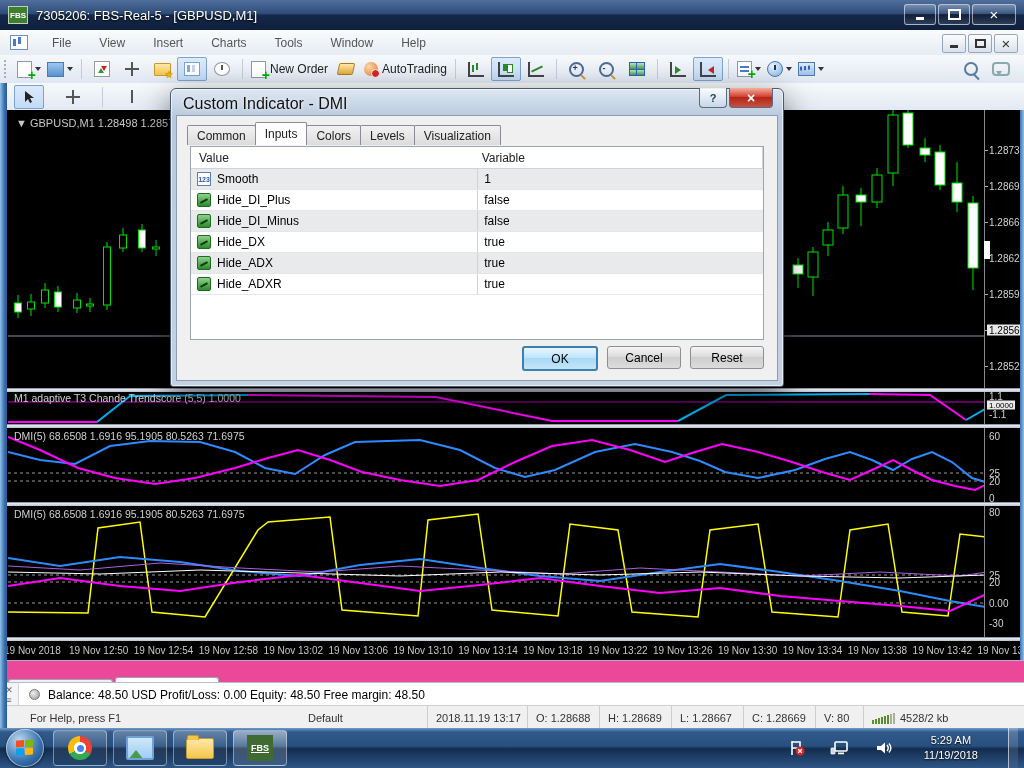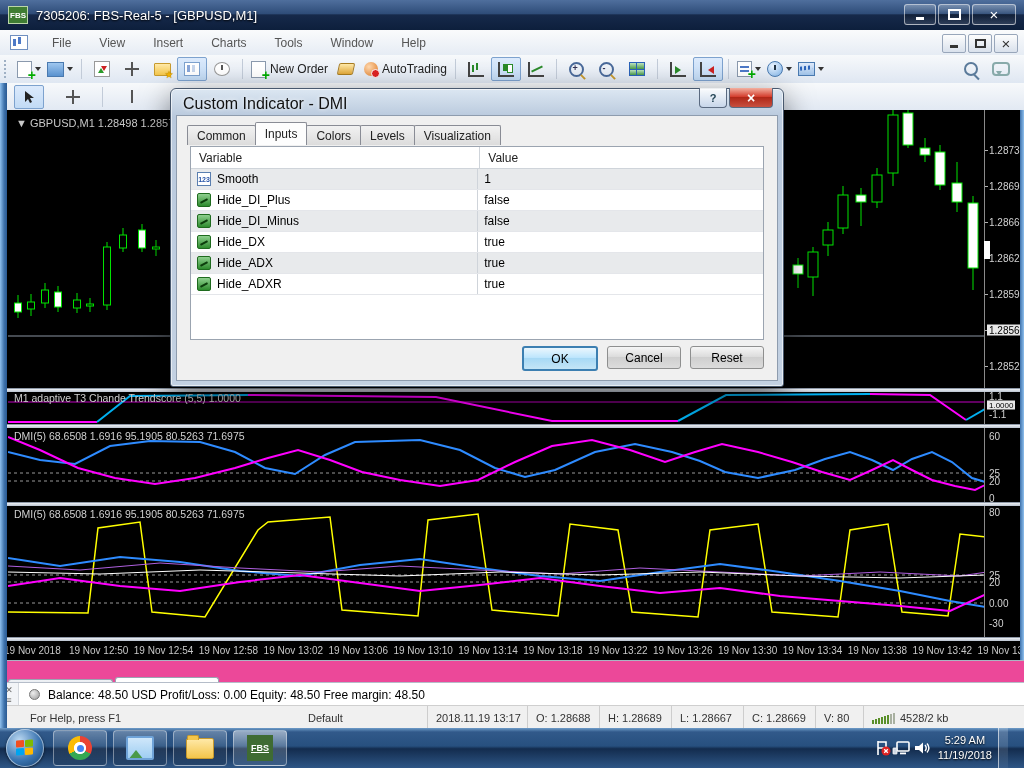--- a/index.html
+++ b/index.html
@@ -178,21 +178,21 @@
   .taskbtn.active{background:linear-gradient(rgba(255,255,255,.5),rgba(255,255,255,.2) 50%,rgba(255,255,255,.08));}
   .chrome-ico{width:24px;height:24px;border-radius:50%;background:conic-gradient(#ea4335 0 120deg,#34a853 120deg 240deg,#fbbc05 240deg 360deg);position:relative;}
   .chrome-ico::after{content:"";position:absolute;left:6px;top:6px;width:12px;height:12px;border-radius:50%;background:#fff;box-shadow:inset 0 0 0 3px #fff;}
   .chrome-ico::before{content:"";position:absolute;left:8.5px;top:8.5px;width:7px;height:7px;border-radius:50%;background:#4285f4;z-index:2;}
   .photo-ico{width:24px;height:20px;border:2px solid #6fa3d8;border-radius:2px;background:linear-gradient(#cfe7fa,#9fcef2);position:relative;overflow:hidden;}
   .photo-ico::after{content:"";position:absolute;left:0;bottom:-2px;border:8px solid transparent;border-bottom:10px solid #4a9a4a;}
   .folder-ico{width:26px;height:19px;background:linear-gradient(#ffe9a8,#f3c54a);border:1px solid #c79a2e;border-radius:2px;position:relative;}
   .folder-ico::before{content:"";position:absolute;left:0;top:-4px;width:10px;height:4px;background:#f3c54a;border:1px solid #c79a2e;border-bottom:none;border-radius:2px 2px 0 0;}
   .fbs-ico{width:26px;height:26px;background:#3f6b33;display:flex;align-items:center;justify-content:center;
     color:#fff;font-size:9px;font-weight:bold;text-decoration:underline;}
-  .tray{margin-left:auto;display:flex;align-items:center;gap:0;padding-right:16px;}
+  .tray{margin-left:auto;display:flex;align-items:center;gap:24px;padding-right:6px;}
   .tray svg{display:block;}
   .clockblock{color:#fff;font-size:11px;text-align:center;line-height:15px;text-shadow:0 1px 2px #000;padding:0 6px;}
   .showdesk{width:9px;height:40px;border-left:1px solid rgba(255,255,255,.6);background:linear-gradient(rgba(255,255,255,.2),rgba(255,255,255,.05));}
 </style>
 </head>
 <body>
 
 <div class="screen">
 
   <div class="titlebar">
@@ -490,22 +490,22 @@
     <div class="dlg-client">
       <div class="tabstrip" id="dlg-tabs">
           <div class="tab">Common</div>
           <div class="tab active">Inputs</div>
           <div class="tab">Colors</div>
           <div class="tab">Levels</div>
           <div class="tab">Visualization</div>
         </div>
       <div class="paramtable">
         <div class="ptable-head">
+          <div class="cell val">Value</div>
           <div class="cell var">Variable</div>
-          <div class="cell val">Value</div>
         </div>
         <div id="dlg-rows">
             <div class="prow odd">
               <div class="cell var">
                 <span class="rowicon icon-num">123</span>
                 <span>Smooth</span>
               </div>
               <div class="cell val">1</div>
             </div>
             <div class="prow">

